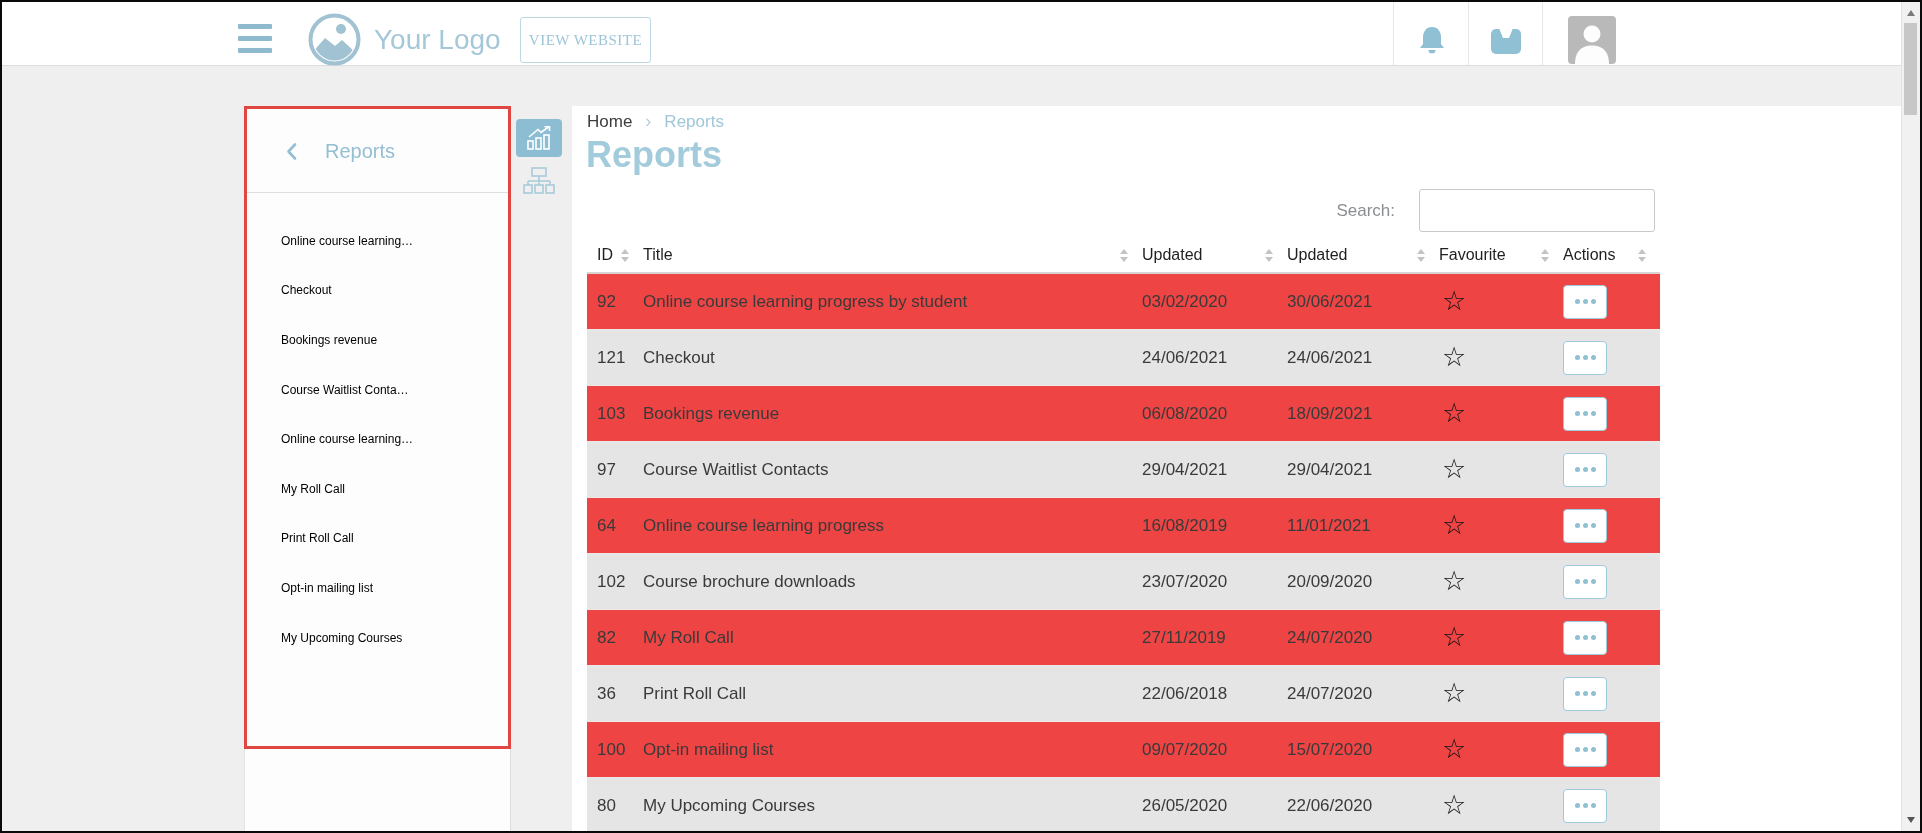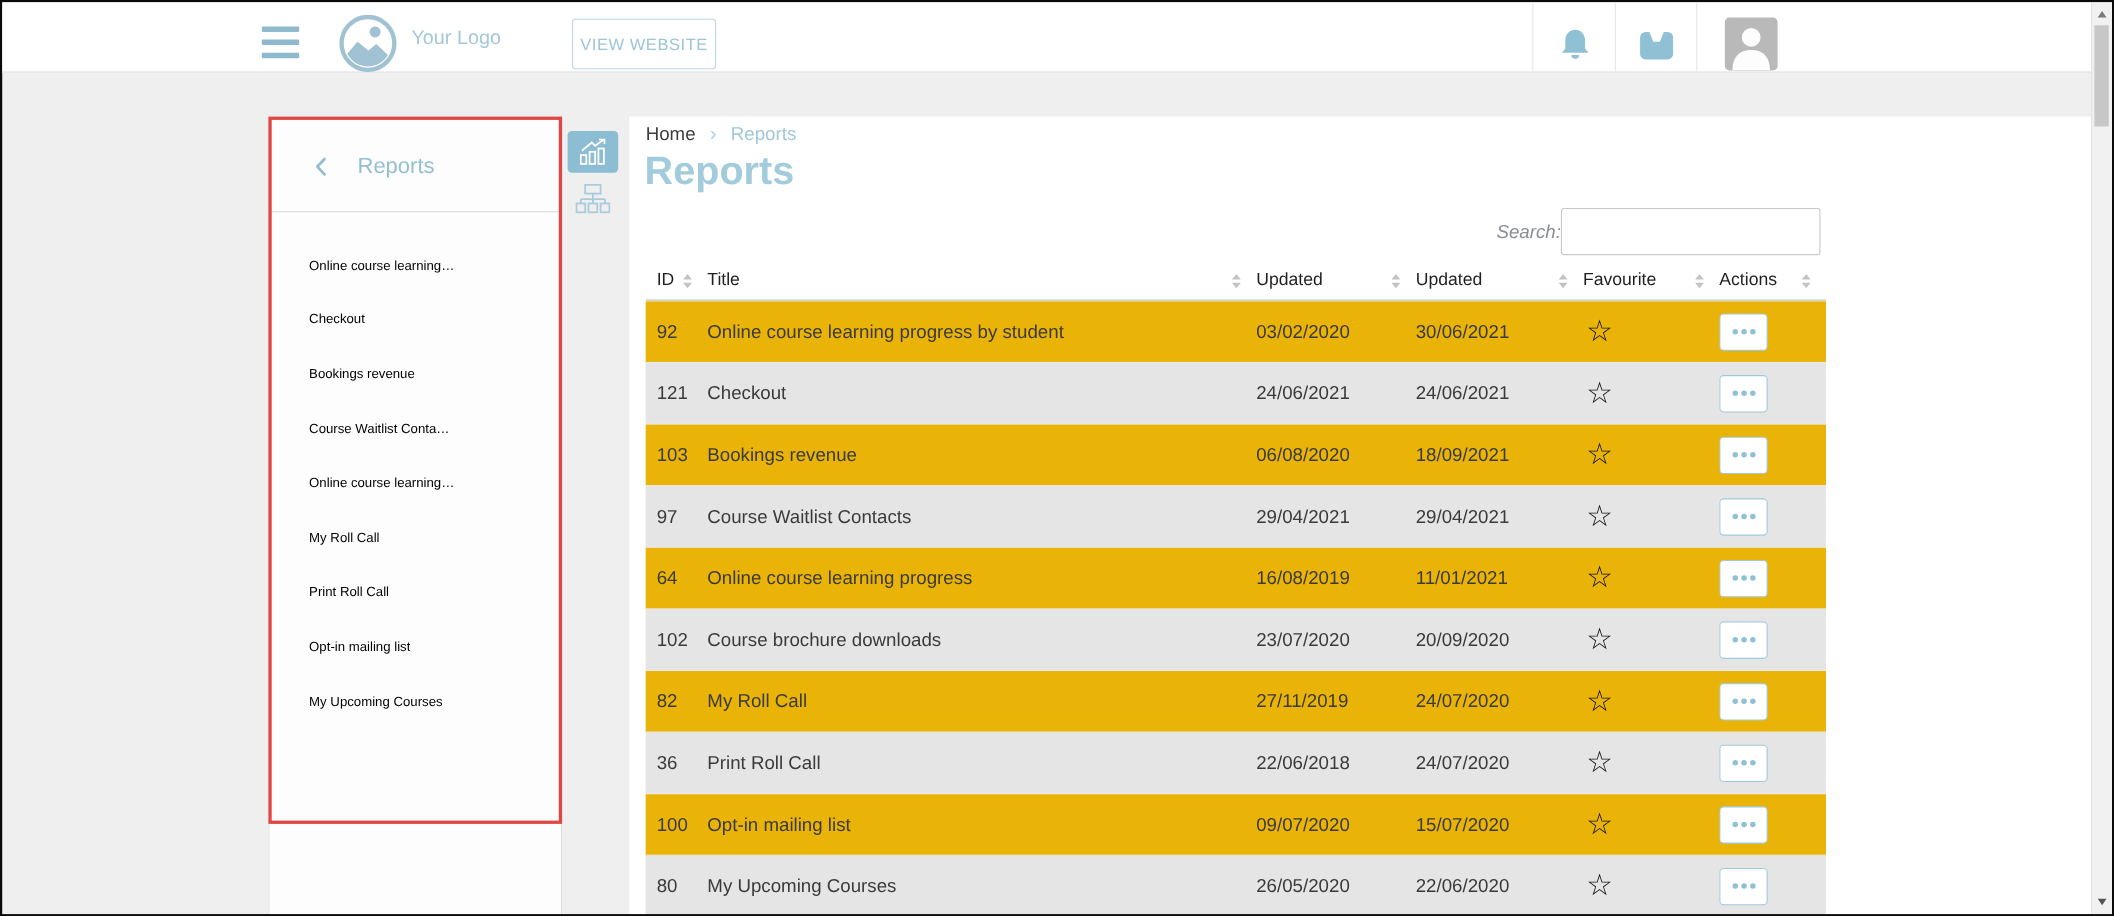--- a/index.html
+++ b/index.html
@@ -4,22 +4,22 @@
 <style>
   html,body{margin:0;padding:0;background:#fff;}
   *{box-sizing:border-box;font-family:"Liberation Sans", sans-serif;}
   .screen{position:relative;width:1922px;height:833px;border:2px solid #0a0a0a;background:#efefef;overflow:hidden;}
 
   
   .topbar{position:absolute;left:0;top:0;right:19px;height:64px;background:#fff;border-bottom:1px solid #ddd;}
   .hamburger{position:absolute;left:236px;top:22px;width:34px;height:29px;display:flex;flex-direction:column;justify-content:space-between;cursor:pointer;background:none;border:none;padding:0;}
   .hamburger span{display:block;height:5px;width:34px;background:#8fbacd;border-radius:1px;}
   .logo-svg{position:absolute;left:306px;top:11px;}
-  .logo-text{position:absolute;left:372px;top:22px;font-size:18px;color:#a5c8d8;}
-  .view-website{position:absolute;left:518px;top:15px;width:131px;height:46px;background:#fff;border:1px solid #bcd6e2;border-radius:3px;color:#9cc5d7;font-size:15px;letter-spacing:.5px;cursor:pointer;}
+  .logo-text{position:absolute;left:372px;top:22px;font-size:28px;color:#a5c8d8;}
+  .view-website{position:absolute;left:518px;top:15px;width:131px;height:46px;background:#fff;border:1px solid #bcd6e2;border-radius:3px;color:#9cc5d7;font-size:15px;letter-spacing:.5px;cursor:pointer;font-family:Liberation Serif, serif;}
   .tb-divider{position:absolute;top:0;bottom:0;width:1px;background:#e7e7e7;}
   .icon-btn{position:absolute;background:none;border:none;padding:0;cursor:pointer;line-height:0;}
   .avatar{position:absolute;left:1566px;top:14px;width:48px;height:48px;border-radius:4px;background:#b9b9b9;overflow:hidden;cursor:pointer;border:none;padding:0;line-height:0;}
 
   
   .sidebar{position:absolute;left:242px;top:104px;width:267px;height:729px;background:#fdfdfd;border-right:1px solid #ddd;border-left:1px solid #e4e4e4;}
   .sb-head{position:absolute;left:0;top:0;width:100%;height:86px;}
   .sb-back{position:absolute;left:40px;top:36px;background:none;border:none;padding:0;cursor:pointer;line-height:0;}
   .sb-title{position:absolute;left:80px;top:34px;font-size:20px;color:#94bed2;}
   .sb-divider{position:absolute;left:0;top:86px;width:100%;height:1px;background:#ddd;}
@@ -33,35 +33,35 @@
   .rail-plain{position:absolute;left:521px;top:165px;background:none;border:none;padding:0;cursor:pointer;line-height:0;}
 
   
   .main{position:absolute;left:570px;top:104px;width:1331px;height:729px;background:#fff;}
   .breadcrumb{position:absolute;left:15px;top:5px;display:flex;align-items:center;gap:13px;font-size:17px;}
   .bc-home{color:#3d3d3d;cursor:pointer;}
   .bc-sep{color:#aecfdd;font-size:18px;}
   .bc-current{color:#9fc7d8;}
   .page-title{position:absolute;left:14px;top:28px;font-size:36px;font-weight:bold;color:#a2cbdc;}
   .search-wrap{position:absolute;right:248px;top:83px;display:flex;align-items:center;}
-  .search-label{color:#898e92;font-size:17px;margin-right:0;font-style:italic;}
+  .search-label{color:#898e92;font-size:17px;margin-right:24px;}
   .search-input{width:236px;height:43px;border:1px solid #c9c9c9;border-radius:3px;background:#fff;padding:0 8px;font-size:16px;}
 
   
   .rtable{position:absolute;left:15px;top:132px;width:1073px;}
   .thead,.trow{display:grid;grid-template-columns:56px 499px 145px 152px 124px 97px;}
   .thead{height:36px;border-bottom:2px solid #d5d5d5;}
   .th{display:flex;align-items:center;justify-content:space-between;padding-right:14px;font-size:16px;font-weight:normal;color:#1f1f1f;cursor:pointer;}
   .th:first-child{padding-left:10px;}
   .sort{display:flex;flex-direction:column;}
   .tri{width:0;height:0;border-left:4.5px solid transparent;border-right:4.5px solid transparent;}
   .tri.up{border-bottom:5px solid #c3c3c3;margin-bottom:3px;}
   .tri.down{border-top:5px solid #c3c3c3;}
   .trow{height:56px;border-bottom:1px solid #eaeaea;background:#e5e5e5;}
-  .trow.alt{background:#eab308;}
+  .trow.alt{background:#ef4444;}
   .tc{display:flex;align-items:center;font-size:17px;color:#3a3a3a;overflow:hidden;white-space:nowrap;}
   .c-id{padding-left:10px;}
   .star{font-size:27px;color:#141414;line-height:1;cursor:pointer;padding-left:3px;background:none;border:none;}
   .dots-btn{width:44px;height:34px;border:1px solid #9ec9db;border-radius:4px;background:#fff;display:flex;align-items:center;justify-content:center;gap:3px;cursor:pointer;}
   .dot{width:5px;height:5px;border-radius:50%;background:#8fc0d4;display:block;}
 
   
   .scrollbar{position:absolute;right:0;top:0;bottom:0;width:19px;background:#f1f1f1;border-left:1px solid #e3e3e3;}
   .sb-arrow{position:absolute;left:5px;width:0;height:0;border-left:4.5px solid transparent;border-right:4.5px solid transparent;cursor:pointer;}
   .sb-arrow.up{top:8px;border-bottom:6px solid #7a7a7a;}

